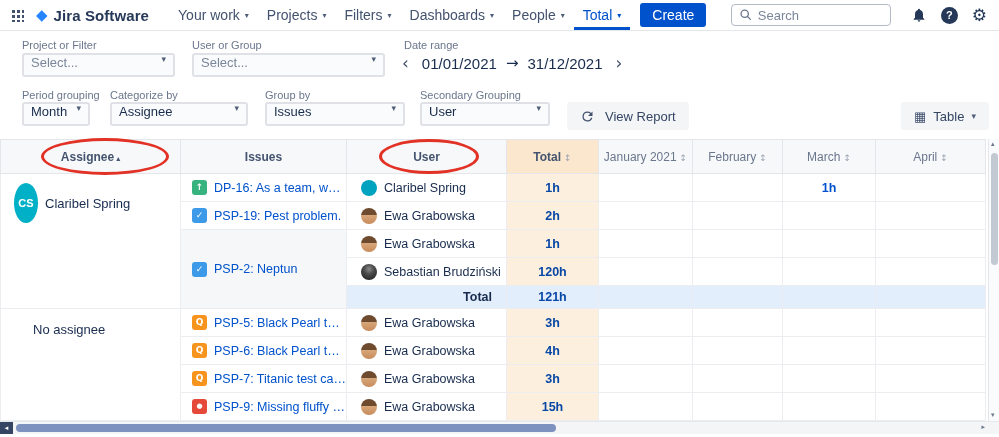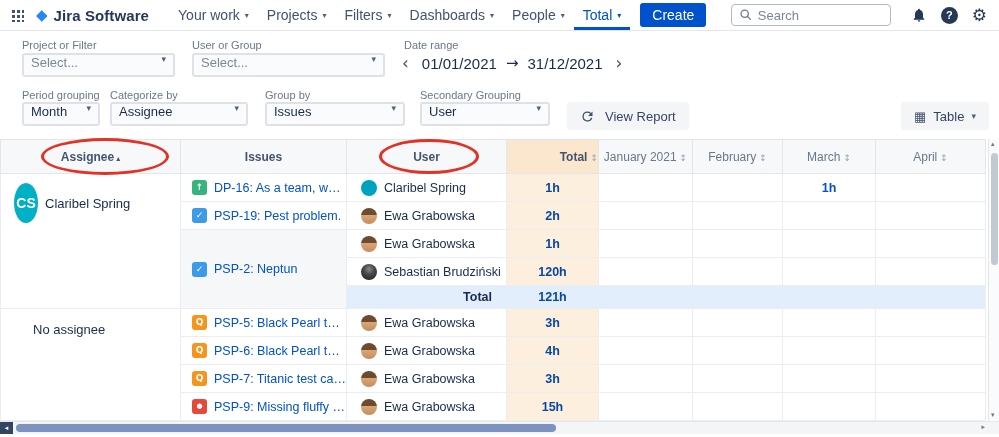--- a/index.html
+++ b/index.html
@@ -55,30 +55,30 @@
                    font-size:13px; color:#344563; cursor:pointer; }
   .tablemode-btn .grid-glyph { font-size:13px; color:#42526E; }
   .tablemode-btn .chev { font-size:9px; color:#505F79; }
 
   
   .report { position:absolute; top:139px; left:0; width:985px; z-index:1; }
   table { border-collapse:collapse; table-layout:fixed; width:985px; }
   th { height:34px; background:#F7F8FA; border:1px solid #E4E6EA; color:#44546F; font-size:12px;
        font-weight:700; text-align:center; cursor:pointer; }
   th.month-h { font-weight:400; color:#6B778C; }
-  th.col-total { background:#FBE7CE;text-align:right; }
+  th.col-total { background:#FBE7CE; }
   .sort { font-size:9px; color:#9AA4B1; margin-left:3px; font-weight:400; }
   .sort-asc { font-size:8px; color:#44546F; margin-left:2px; }
   td { height:28px; border:1px solid #ECEDF0; background:#fff; font-size:12.5px; overflow:hidden; }
   tr.summary td { height:23px; background:#E3EEFC; }
   .cellflex { display:flex; align-items:center; gap:7px; overflow:hidden; white-space:nowrap; }
   td.assignee-cell { vertical-align:top; padding:9px 0 0 13px; }
   td.noassignee { vertical-align:top; padding:13px 0 0 32px; font-size:13px; color:#172B4D; }
   .assignee-name { font-size:13px; color:#172B4D; }
-  .avatar-lg { width:24px; height:40px; border-radius:50%; background:#00B0C7; color:#fff; font-size:14px;
+  .avatar-lg { width:24px; height:40px; border-radius:50%; background:#00B0C7; color:#fff; font-size:11px;
                font-weight:700; display:flex; align-items:center; justify-content:center; flex:0 0 auto; }
   td.issues-cell { padding-left:11px; }
   td.issues-merged { background:#F6F7F9; vertical-align:middle; padding-left:11px; }
   .itype { width:15px; height:15px; border-radius:3px; color:#fff; font-size:9px; font-weight:700;
            display:flex; align-items:center; justify-content:center; flex:0 0 auto; }
   .itype.story { background:#36B37E; }
   .itype.task  { background:#3C9AE8; }
   .itype.test  { background:#F7941E; }
   .itype.bug   { background:#E5493A; }
   .itype.bug .dot { font-size:7px; }
@@ -186,21 +186,21 @@
     <span class="flabel" style="left:404px; top:9px;">Date range</span>
     <div class="datebar">
       <span class="date-chev glyph">‹</span>
       <span class="date-text">01/01/2021</span>
       <span class="range-arrow glyph">→</span>
       <span class="date-text">31/12/2021</span>
       <span class="date-chev glyph">›</span>
     </div>
 
     <span class="flabel" style="left:22px; top:59px;">Period grouping</span>
-    <div class="select" style="left:22px; top:72px; width:78px;">
+    <div class="select" style="left:22px; top:72px; width:68px;">
       <span class="val">Month</span>
       <span class="chev glyph">▾</span>
     </div>
 
     <span class="flabel" style="left:110px; top:59px;">Categorize by</span>
     <div class="select" style="left:110px; top:72px; width:138px;">
       <span class="val">Assignee</span>
       <span class="chev glyph">▾</span>
     </div>
 

